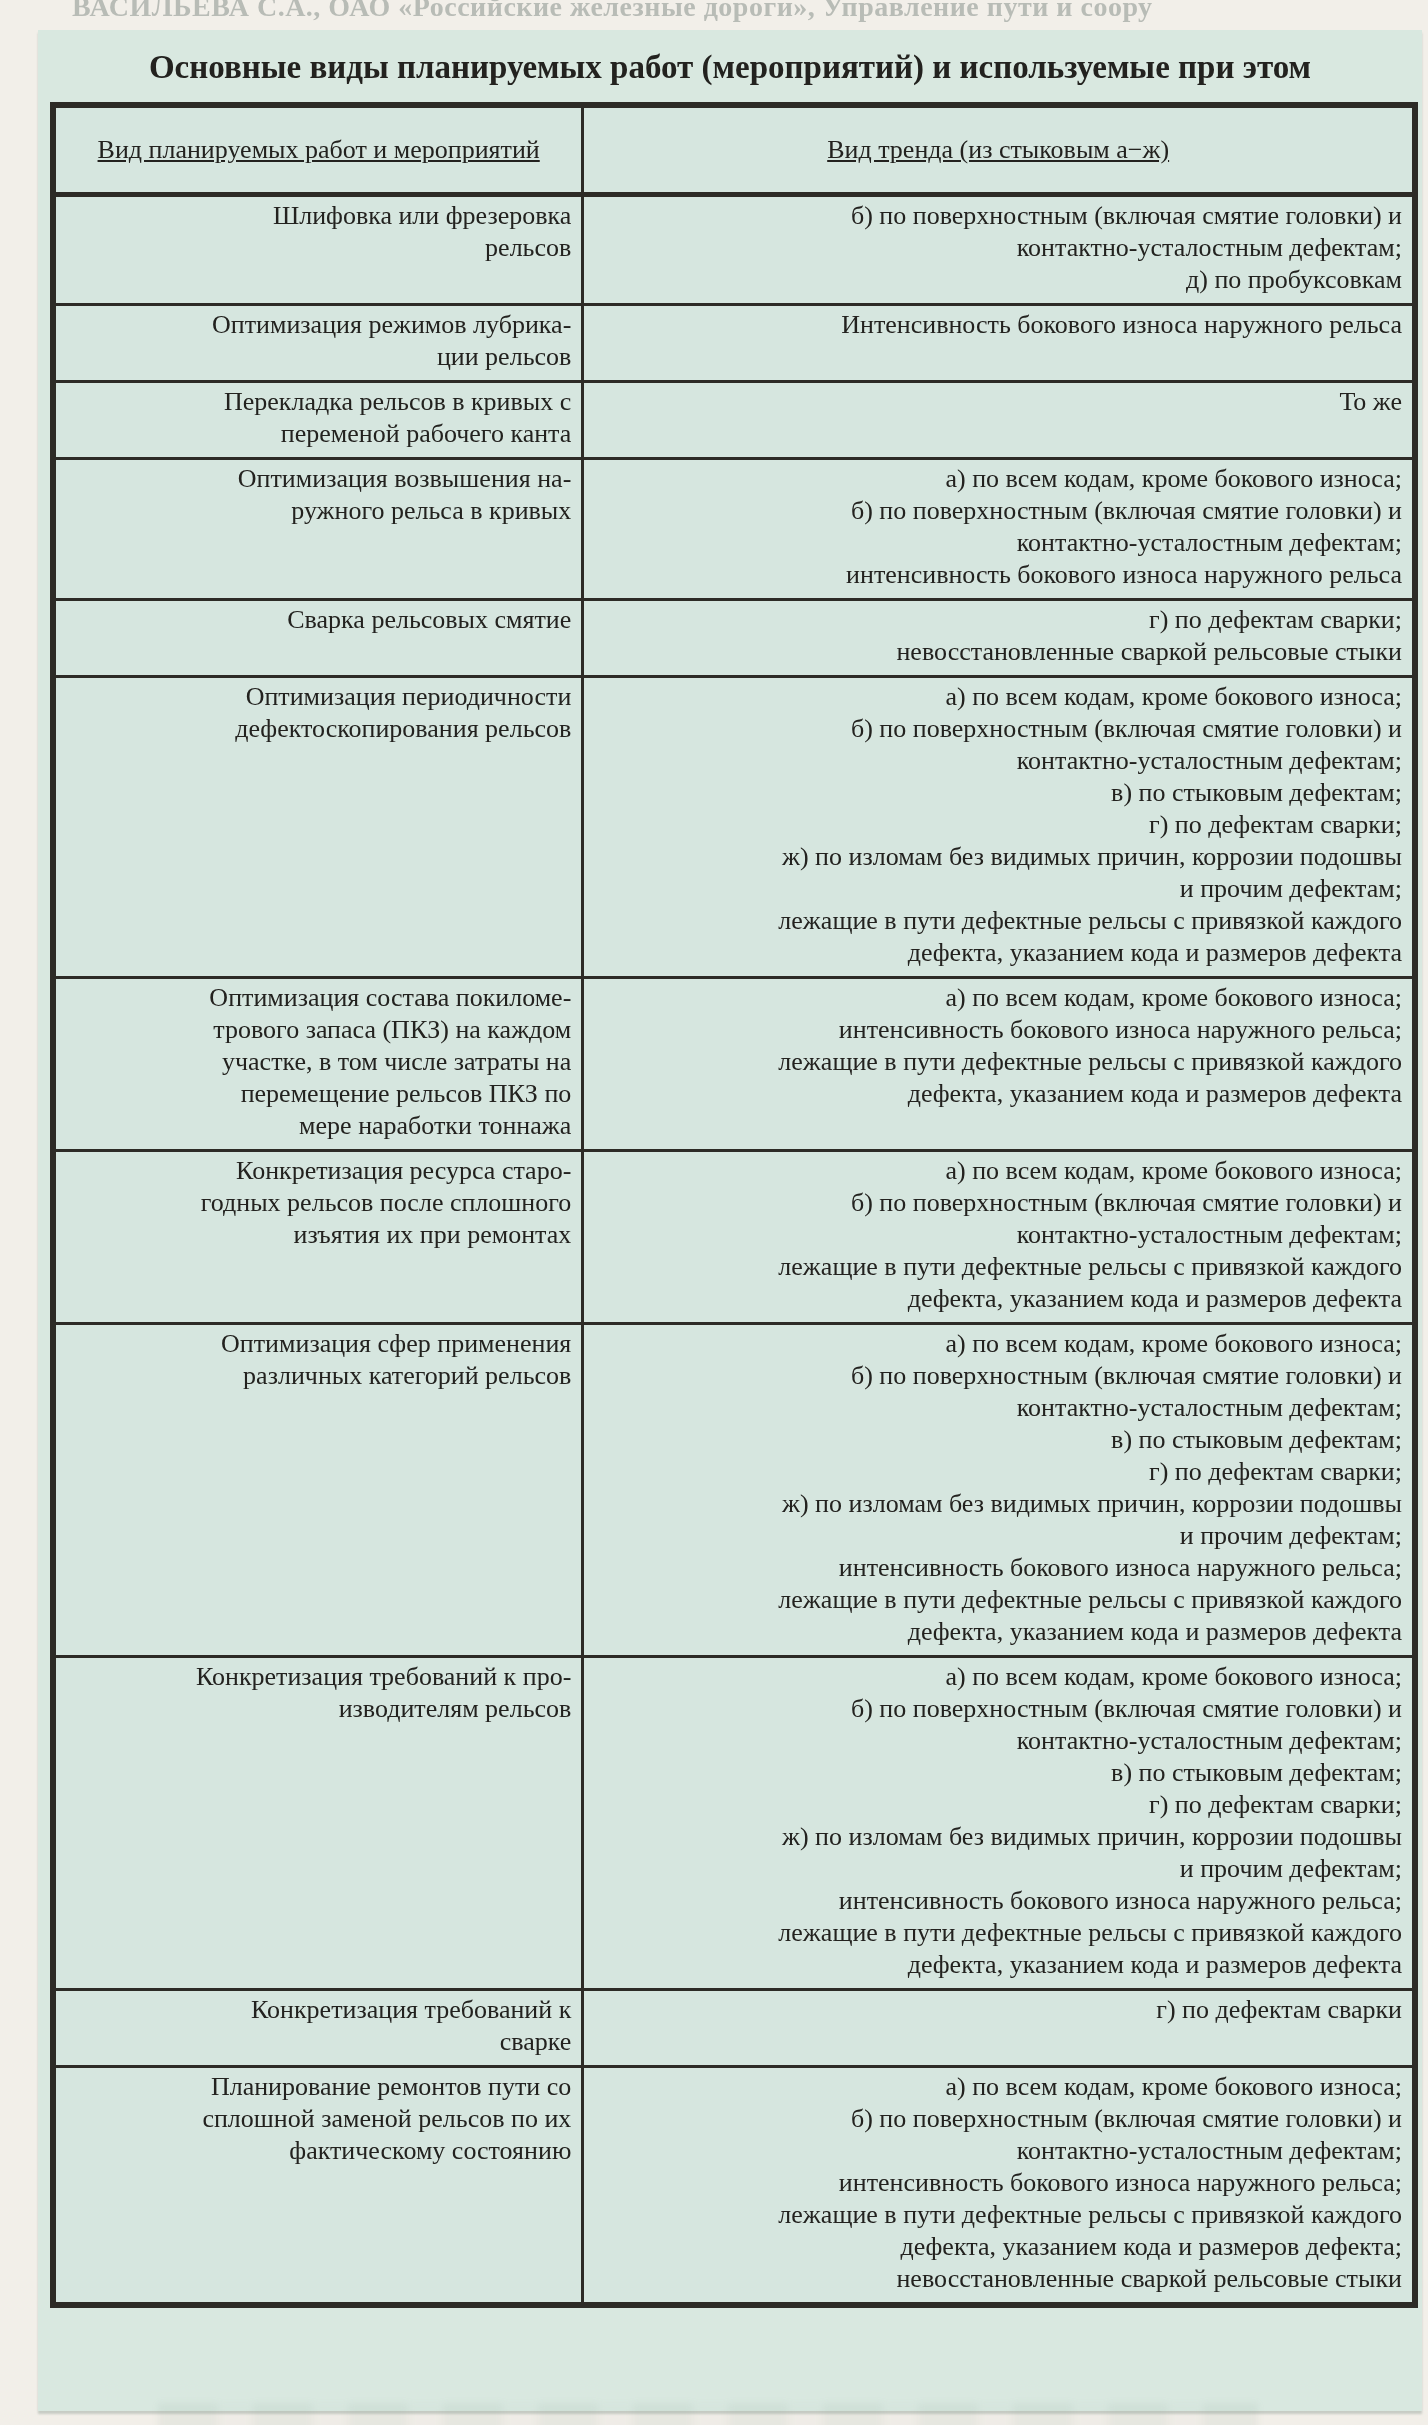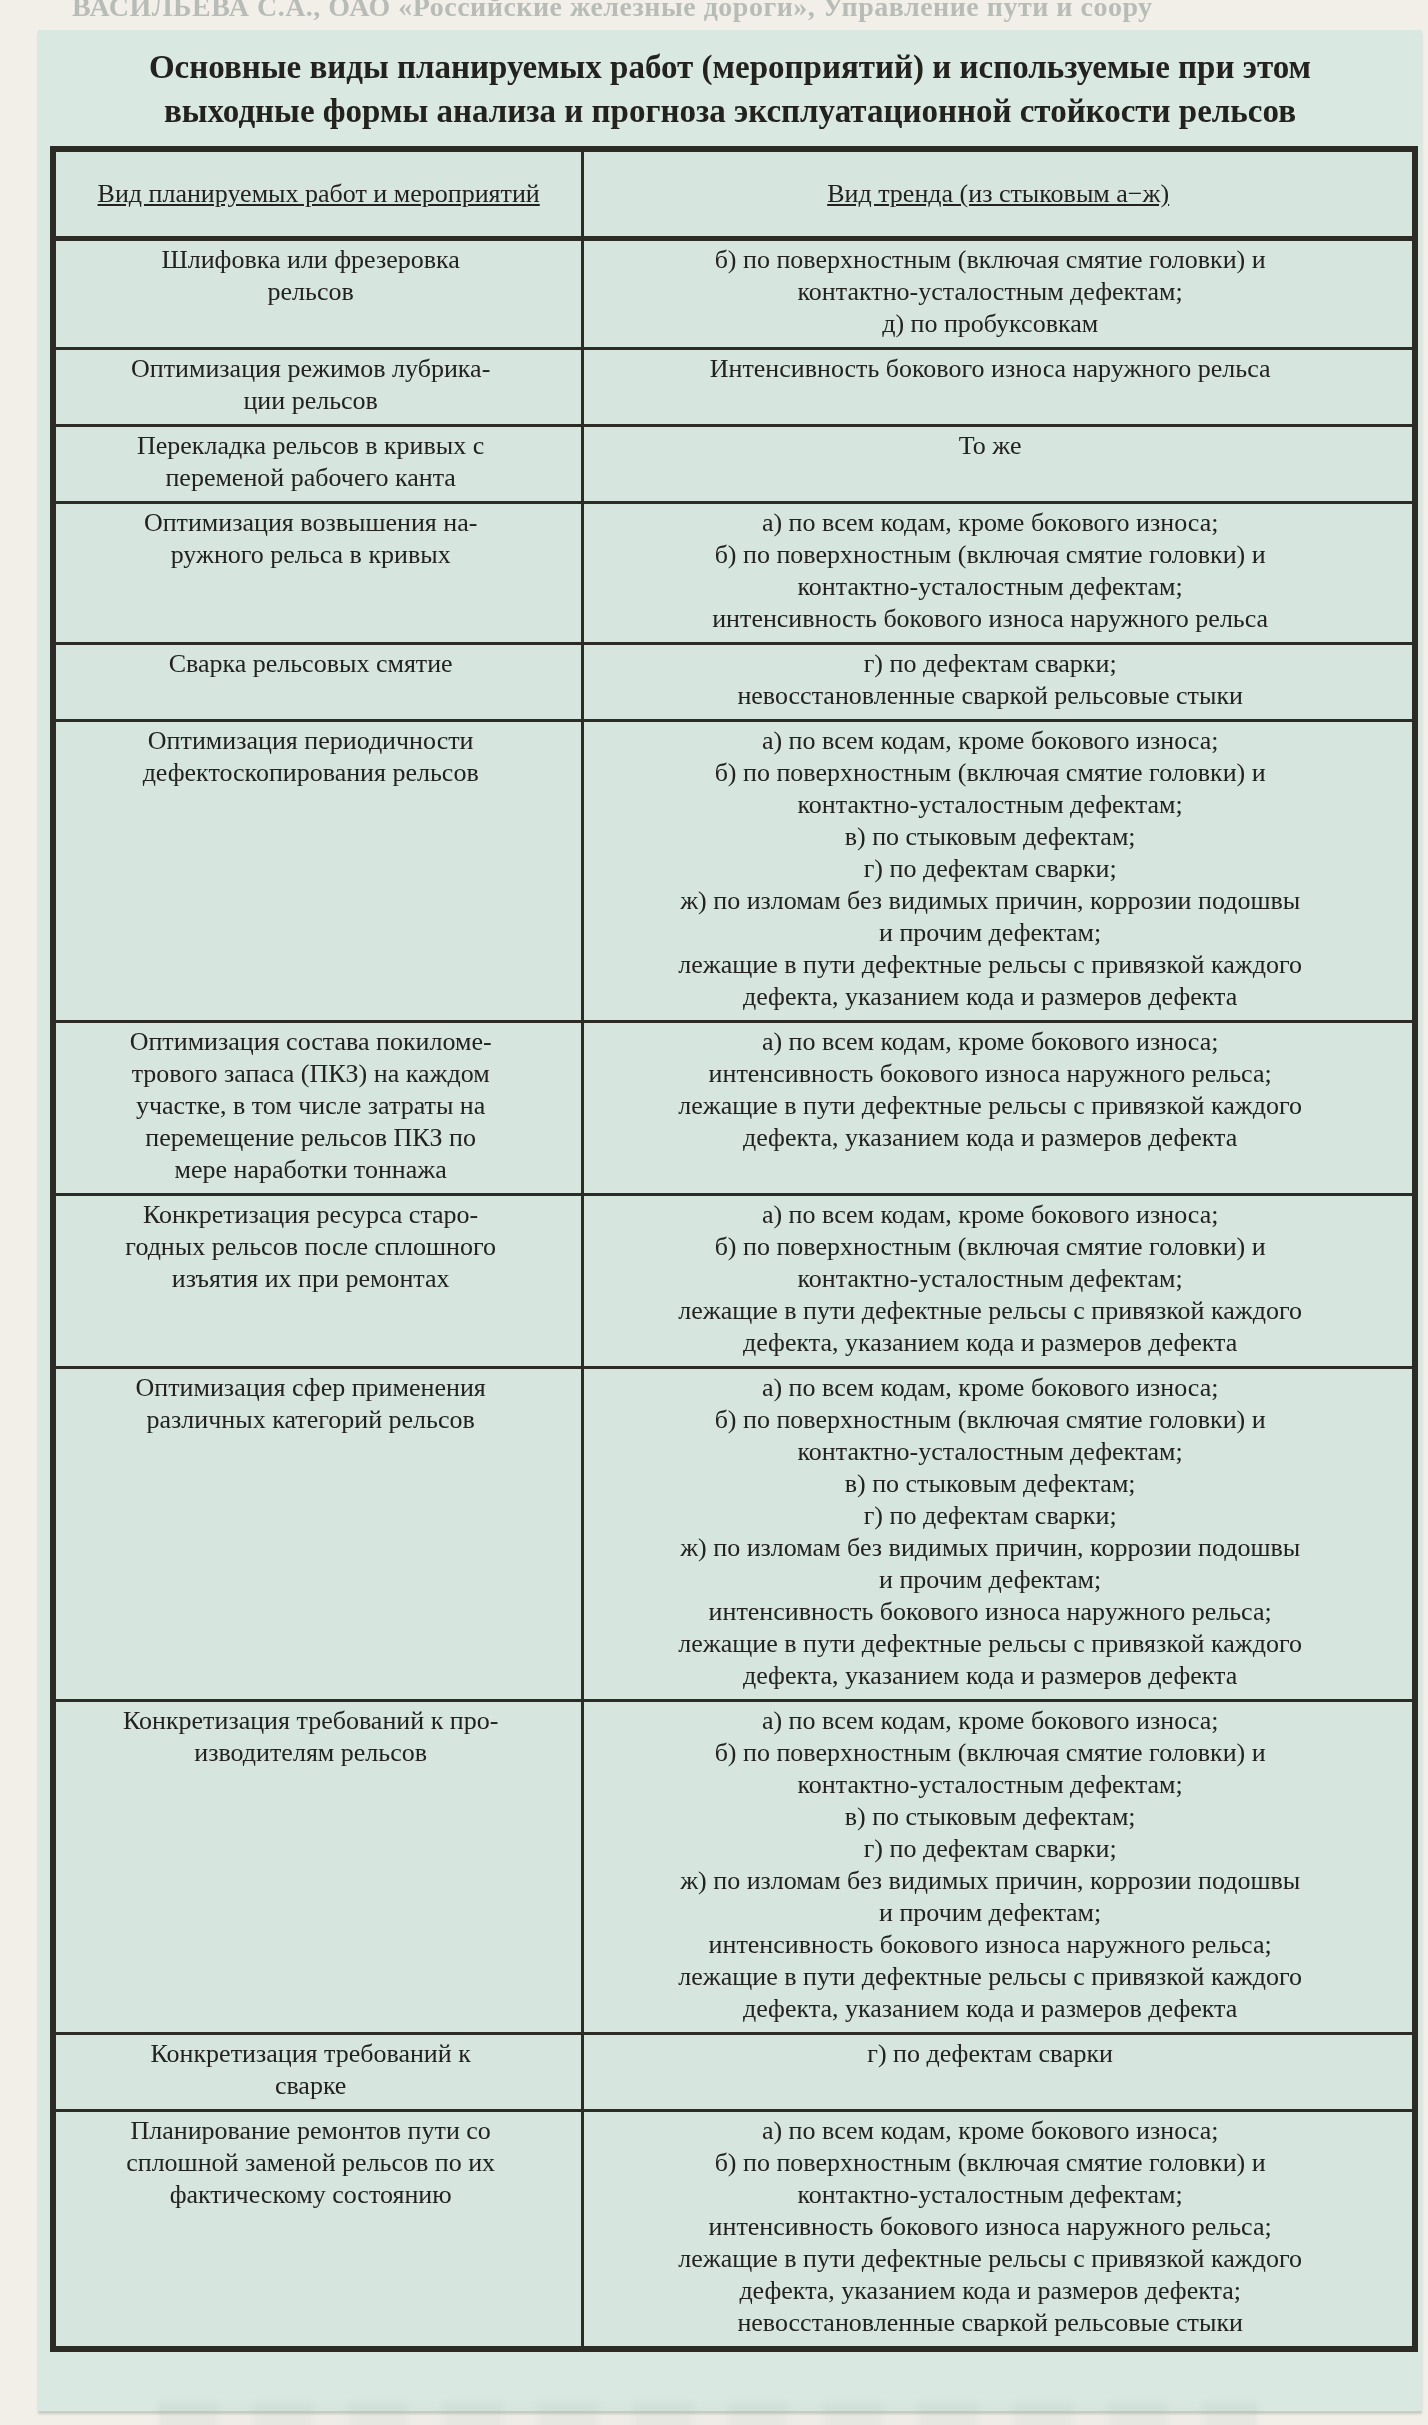--- a/index.html
+++ b/index.html
@@ -36,24 +36,24 @@
     margin-left:12px;
     width:1368px;
     background:#d6e6df;
     border:6px solid #2d2b26;
   }
   col.c1{width:38.9%;}
   col.c2{width:61.1%;}
   th,td{
     border:3px solid #2d2b26;
     vertical-align:top;
-    text-align:center;
+    text-align:right;
     font-size:26px;
     line-height:32px;
-    padding:3px 24px 7px 8px;
+    padding:3px 10px 7px 8px;
     white-space:pre-line;
     font-weight:normal;
   }
   th{
     text-align:center;
     vertical-align:middle;
     height:72px;
     padding:6px 10px;
     border-bottom-width:5px;
     text-decoration:underline;
@@ -70,21 +70,20 @@
   }
 </style>
 </head>
 <body>
 
 <div class="bleed-top">ВАСИЛЬЕВА С.А., ОАО «Российские железные дороги», Управление пути и соору</div>
 
 <div class="band">
   <div class="page-title">
     <div>Основные виды планируемых работ (мероприятий) и используемые при этом</div>
-    <div>выходные формы анализа и прогноза эксплуатационной стойкости рельсов</div>
   </div>
 
   <table class="main">
     <colgroup>
         <col class="c1">
         <col class="c2">
       </colgroup>
     <thead>
       <tr>
         <th>Вид планируемых работ и мероприятий</th>

